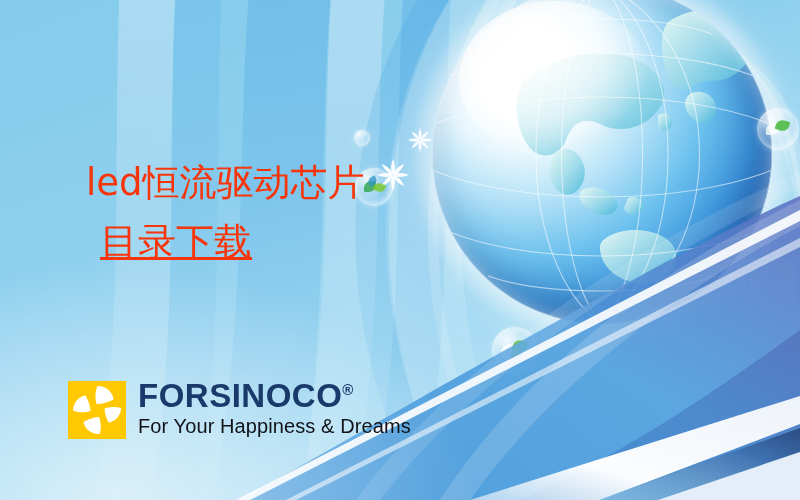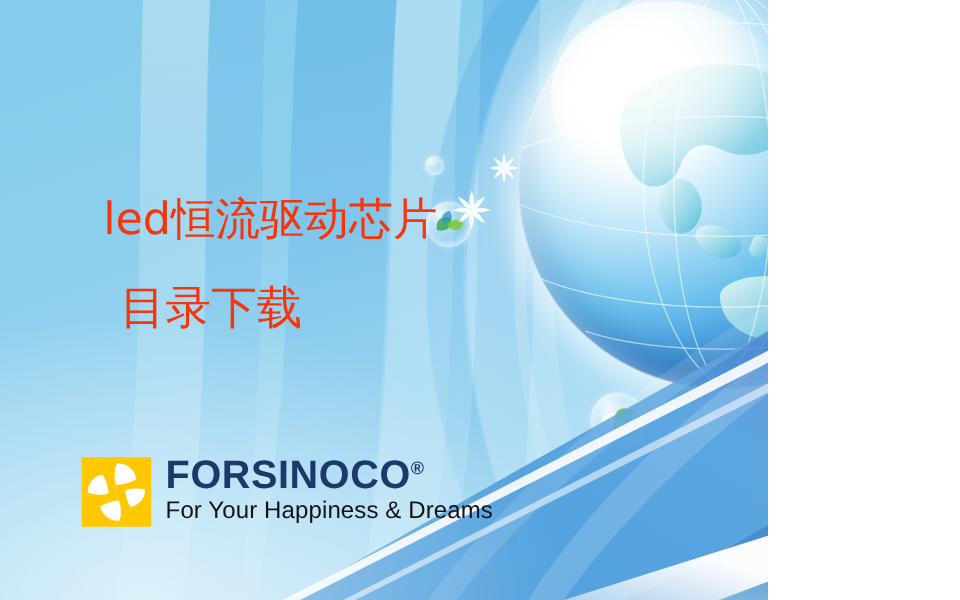--- a/index.html
+++ b/index.html
@@ -2,21 +2,21 @@
 <html><head>
 <meta charset="utf-8">
 <style>
   html, body {
     margin: 0;
     padding: 0;
     background: #ffffff;
   }
   #banner {
     position: relative;
-    width: 640px;
+    width: 800px;
     height: 500px;
     overflow: hidden;
     font-family: "Liberation Sans", "DejaVu Sans", sans-serif;
     background: linear-gradient(160deg, #84cbec 0%, #8ecfee 35%, #a9dcf3 65%, #c8e6f7 100%);
   }
 
   
   .layer {
     position: absolute;
     top: 0; left: 0;
@@ -94,23 +94,24 @@
     letter-spacing: 0px;
     white-space: nowrap;
     font-family: "DejaVu Sans", "Liberation Sans", sans-serif;
   }
   .headline .line1 {
     display: block;
     font-size: 37px;
   }
   .headline .line2 {
     display: block;
-    margin-top: 36px;
+    margin-top: 22px;
     margin-left: 14px;
     font-size: 38px;
+    text-decoration: underline;
   }
 
   
   .logo {
     position: absolute;
     left: 68px;
     top: 381px;
     display: flex;
     align-items: flex-start;
     justify-content: space-between;

